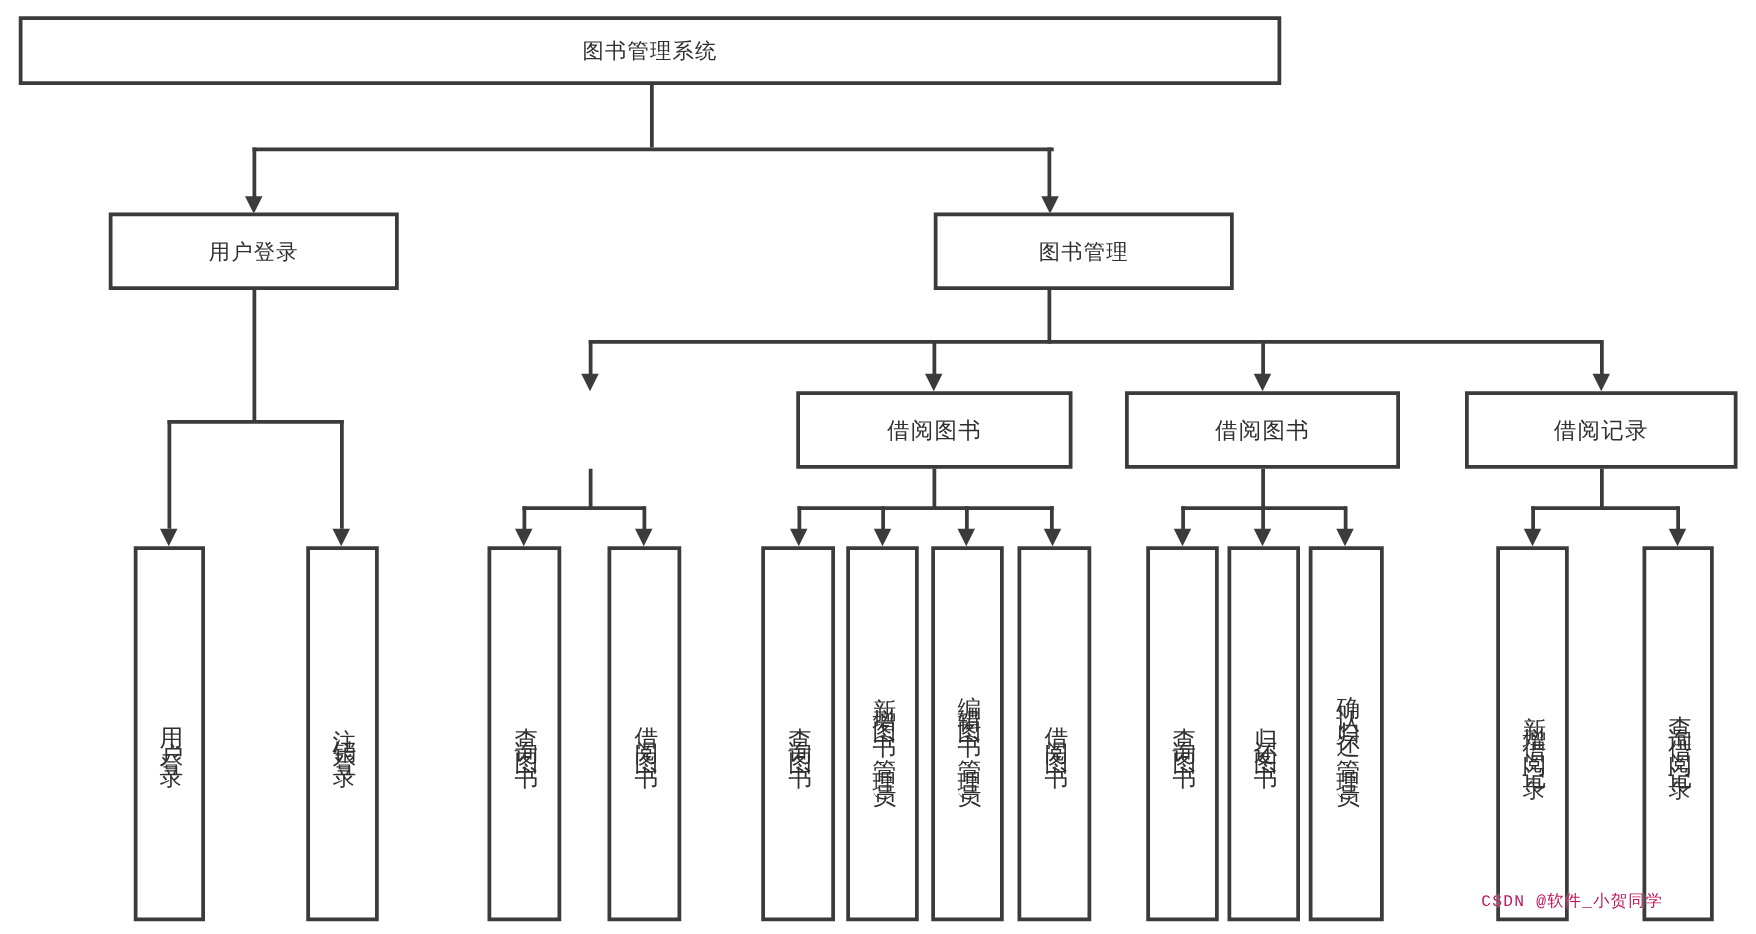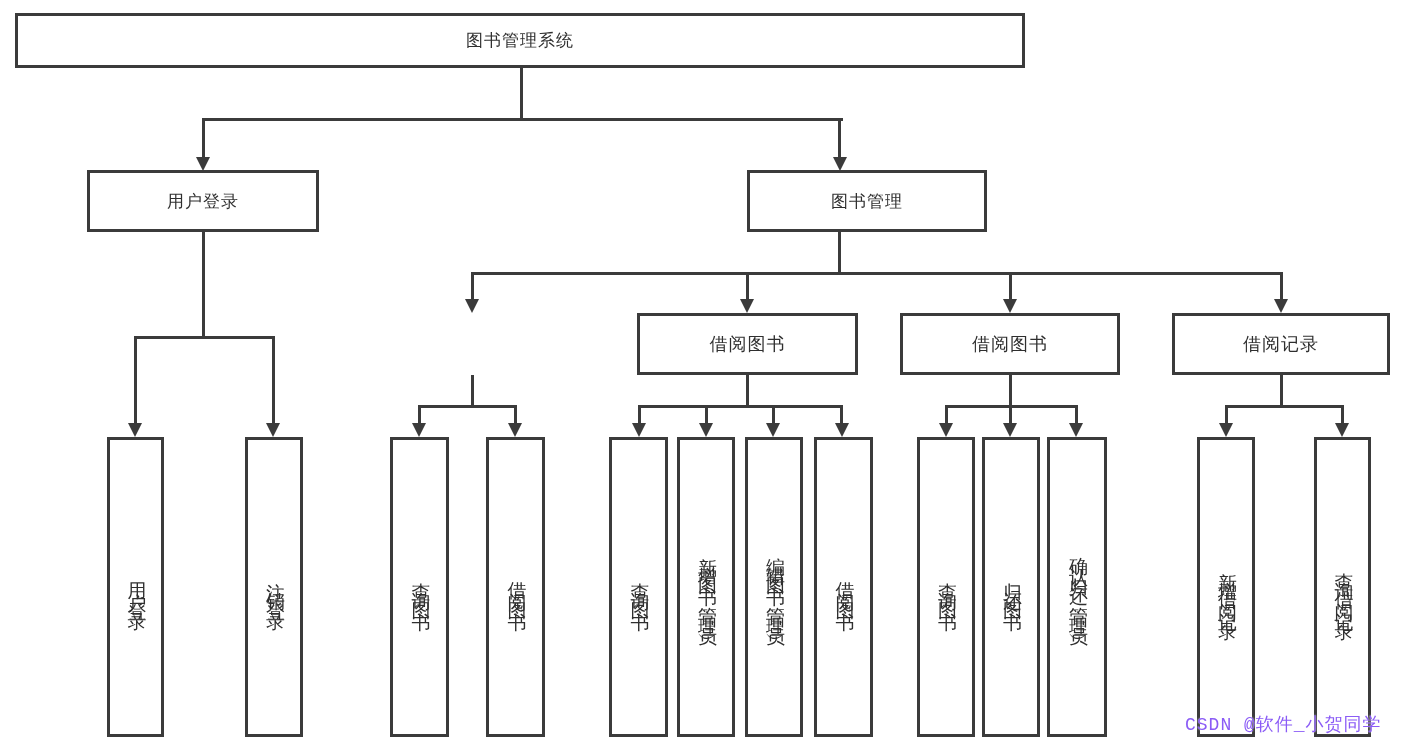--- a/index.html
+++ b/index.html
@@ -21,22 +21,22 @@
   }
   .hline,.vline{position:absolute;background:#3b3b3b;}
   .hline{height:3px;}
   .vline{width:3px;}
   .arrow{
     position:absolute;width:0;height:0;
     border-left:7px solid transparent;border-right:7px solid transparent;
     border-top:14px solid #3b3b3b;
   }
   .watermark{
-    position:absolute;left:1185px;top:712px;font-size:18px;letter-spacing:1px;
-    color:#8b5cf6;z-index:5;white-space:nowrap;
+    position:absolute;left:1185px;top:712px;font-size:13px;letter-spacing:1px;
+    color:#be185d;z-index:5;white-space:nowrap;
     text-shadow:0 0 2px rgba(255,255,255,.9);
   }
 </style>
 </head>
 <body>
 
 <div id="canvas">
 
   <div class="box" style="left:15px;top:13px;width:1010px;height:55px;">
     <span class="lbl h1lbl">图书管理系统</span>

